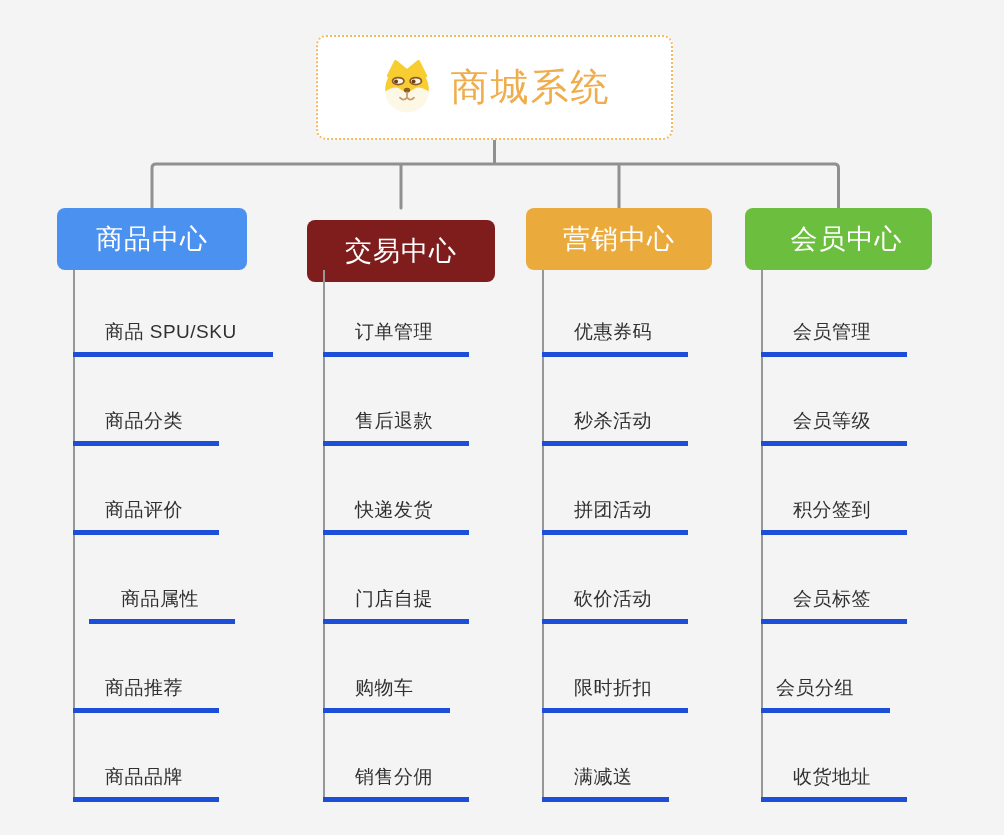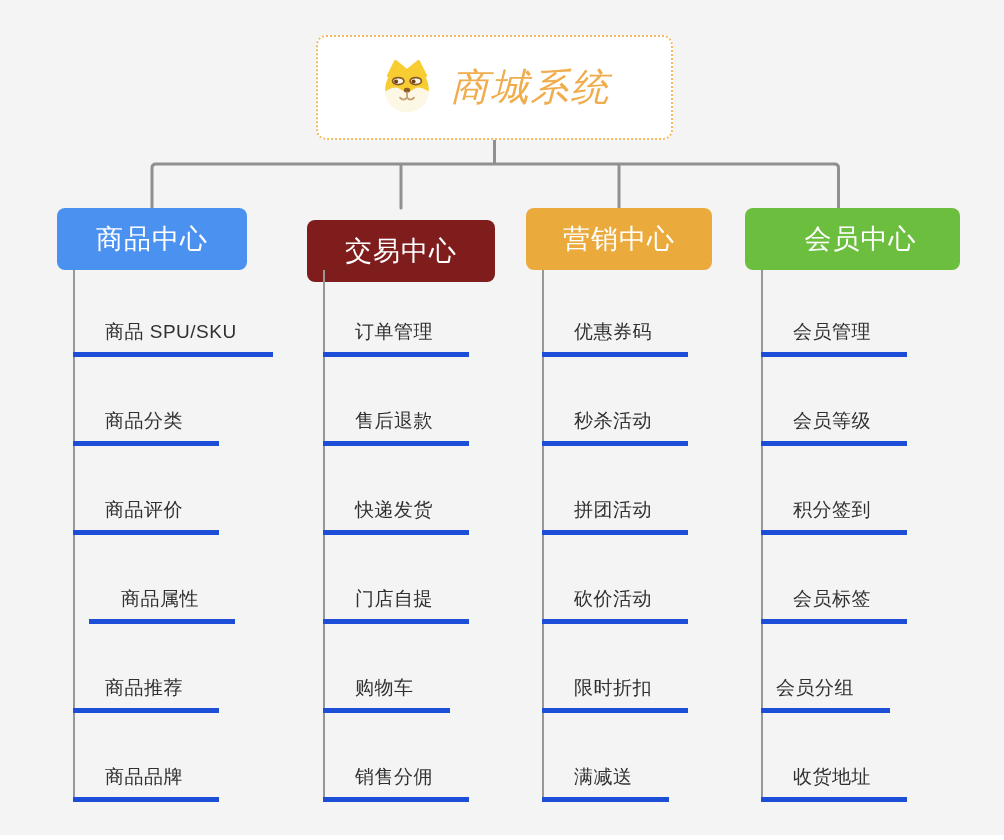--- a/index.html
+++ b/index.html
@@ -12,21 +12,20 @@
   #canvas{position:relative;width:1004px;height:840px;background:#f4f4f4;}
   #connectors{position:absolute;left:0;top:0;width:1004px;height:840px;pointer-events:none;}
 
   .root-node{
     position:absolute;
     background:#ffffff;
     border:2px dotted #f4bb5e;
     border-radius:10px;
     display:flex;align-items:center;justify-content:center;gap:16px;
     box-sizing:border-box;
-    font-style:italic;
   }
   .root-label{
     color:#f0ad4e;
     font-size:38px;
     letter-spacing:2px;
     white-space:nowrap;
   }
   .branch-box{
     position:absolute;
     border-radius:8px;
@@ -145,21 +144,21 @@
       </div>
       <div class="child-item" style="left: 542px; top: 586px;">
         <span>砍价活动</span>
       </div>
       <div class="child-item" style="left: 542px; top: 675px;">
         <span>限时折扣</span>
       </div>
       <div class="child-item" style="left: 542px; top: 764px;">
         <span>满减送</span>
       </div>
-      <div class="branch-box" style="left: 745px; top: 208px; width: 215px; height: 62px; background: rgb(108, 190, 62); padding-left: 16px;">
+      <div class="branch-box" style="left: 745px; top: 208px; width: 187px; height: 62px; background: rgb(108, 190, 62); padding-left: 16px;">
         <span>会员中心</span>
       </div>
       <div class="vline" style="left: 761px; top: 270px; height: 532px;"></div>
       <div class="child-item" style="left: 761px; top: 319px;">
         <span>会员管理</span>
       </div>
       <div class="child-item" style="left: 761px; top: 408px;">
         <span>会员等级</span>
       </div>
       <div class="child-item" style="left: 761px; top: 497px;">

